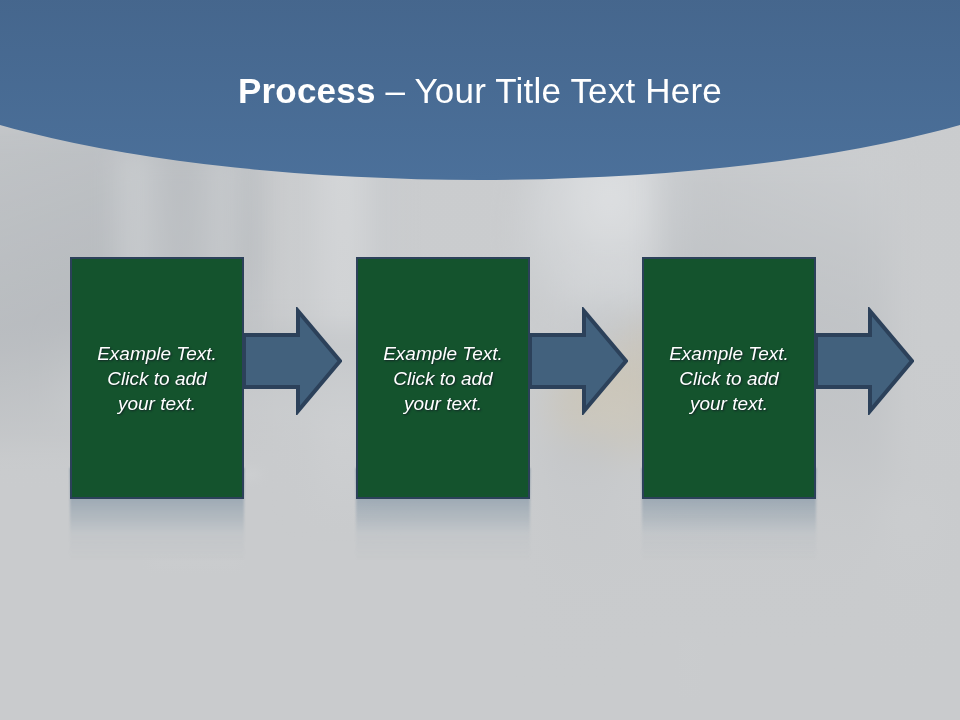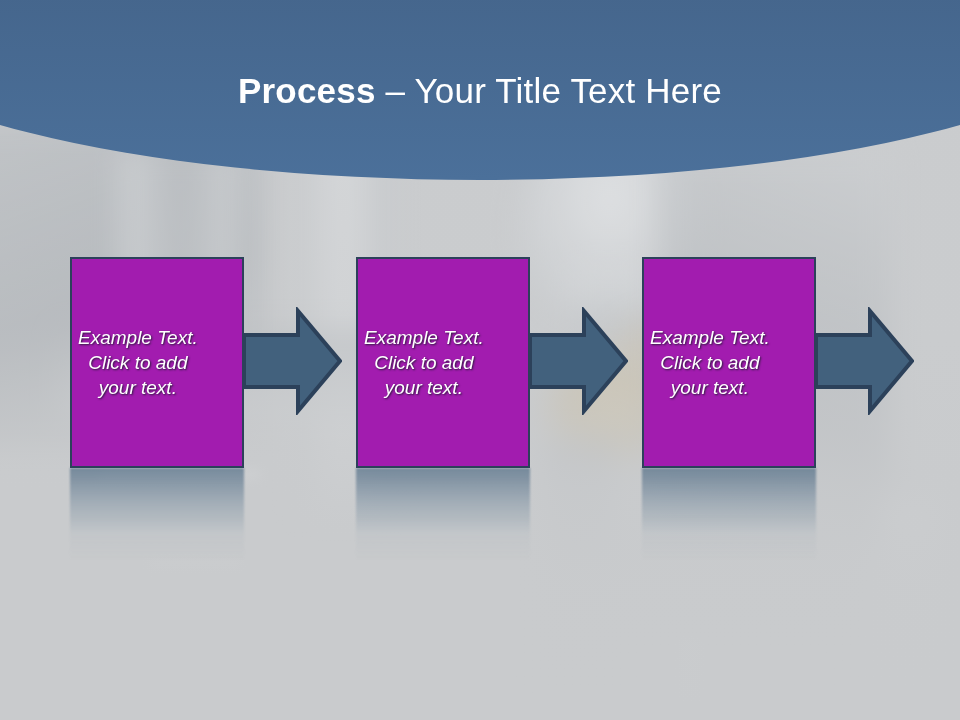--- a/index.html
+++ b/index.html
@@ -128,27 +128,27 @@
   
   .stage {
     position: absolute;
     top: 257px;
     height: 211px;
   }
   .stage-box {
     position: absolute;
     left: 0; top: 0;
     width: 174px;
-    height: 211px;
+    height: 242px;
     box-sizing: border-box;
-    background: #a21caf;
+    background: #14532d;
     border: 2px solid #2c415a;
     display: flex;
     align-items: center;
-    justify-content: flex-start;
+    justify-content: center;
   }
   .stage-text {
     color: #ffffff;
     font-style: italic;
     font-size: 19px;
     line-height: 25px;
     text-align: center;
     white-space: pre-line;
     text-shadow: 1px 1px 2px rgba(20,28,38,.85);
     padding: 0 6px;

